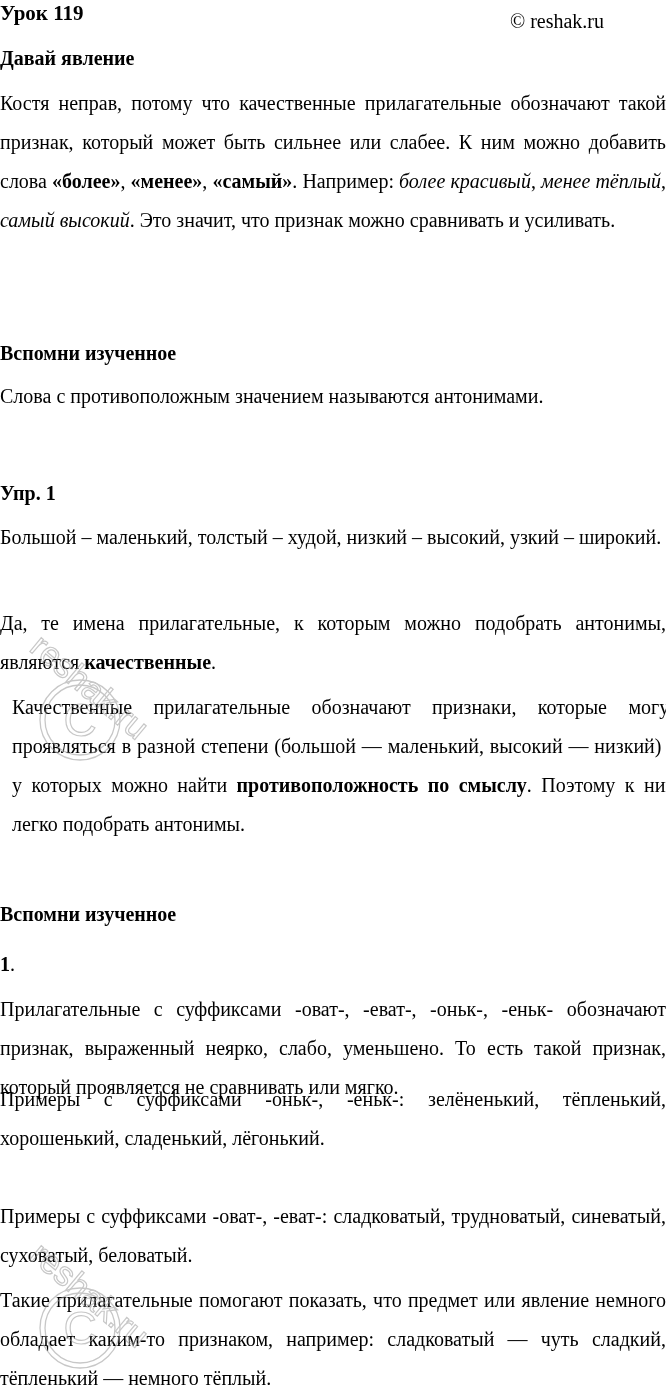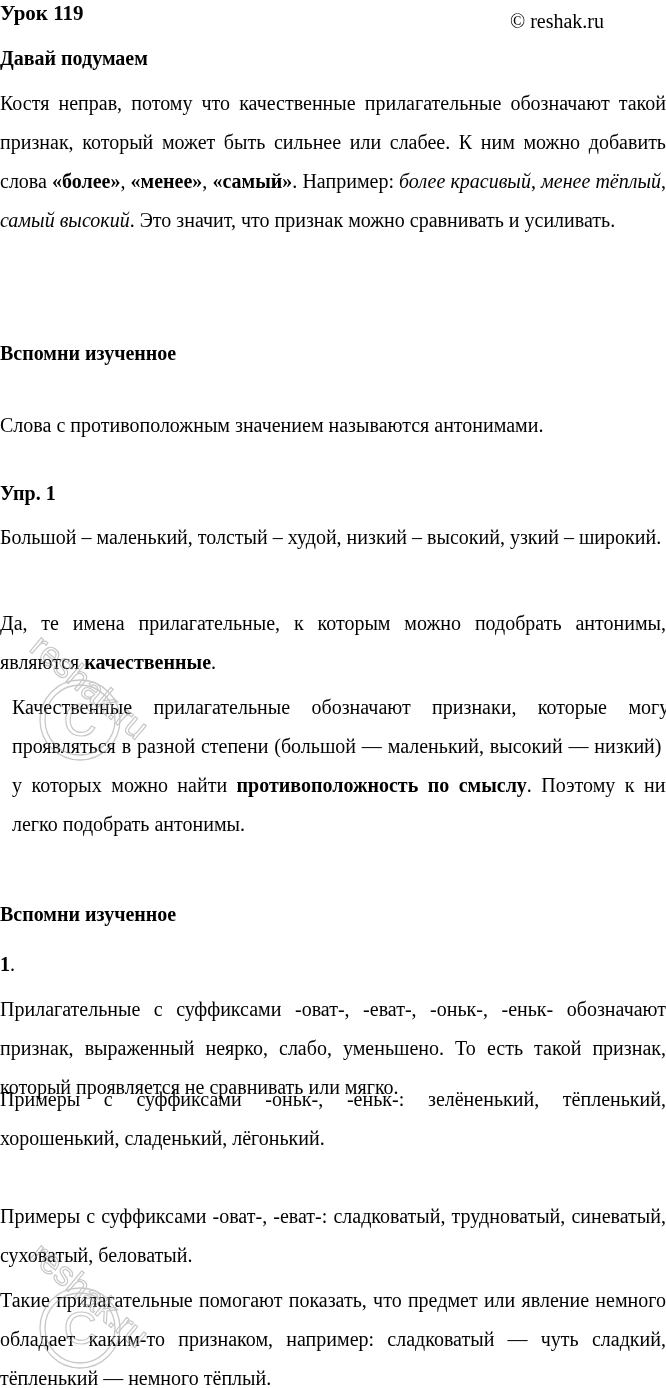--- a/index.html
+++ b/index.html
@@ -87,30 +87,30 @@
 <body>
 
 <div class="page">
 
   <div class="topbar">
     <div class="lesson-title">Урок 119</div>
     <div class="copyright">© reshak.ru</div>
   </div>
 
   <div class="block" style="top:46px;">
-    <h2 class="heading">Давай подумаем</h2>
+    <h2 class="heading">Давай явление</h2>
   </div>
   <div class="block" style="top:84px;">
     <p class="para last-left"><span>Костя неправ, потому что качественные прилагательные обозначают такой признак, который может быть сильнее или слабее. К ним можно добавить слова </span><b>«более»</b><span>, </span><b>«менее»</b><span>, </span><b>«самый»</b><span>. Например: </span><i>более красивый</i><span>, </span><i>менее тёплый</i><span>, </span><i>самый высокий</i><span>. Это значит, что признак можно сравнивать и усиливать.</span></p>
   </div>
 
   <div class="block" style="top:341px;">
     <h2 class="heading">Вспомни изученное</h2>
   </div>
-  <div class="block" style="top:377px;margin-top:29px;">
+  <div class="block" style="top:377px;">
     <p class="para last-left">Слова с противоположным значением называются антонимами.</p>
   </div>
 
   <div class="block" style="top:481px;">
     <h2 class="heading">Упр. 1</h2>
   </div>
   <div class="block" style="top:518px;">
     <p class="para last-left">Большой – маленький, толстый – худой, низкий – высокий, узкий – широкий.</p>
   </div>
   <div class="block" style="top:604px;">

